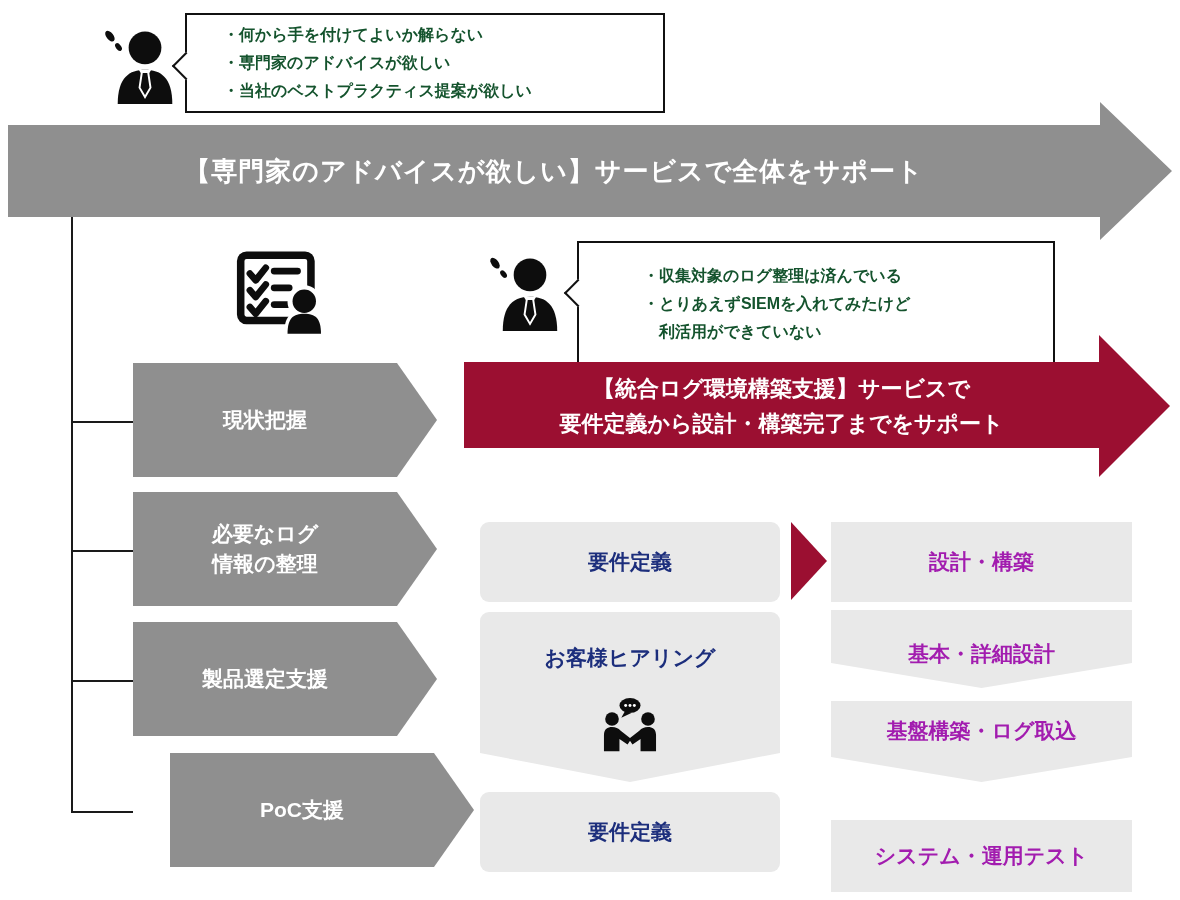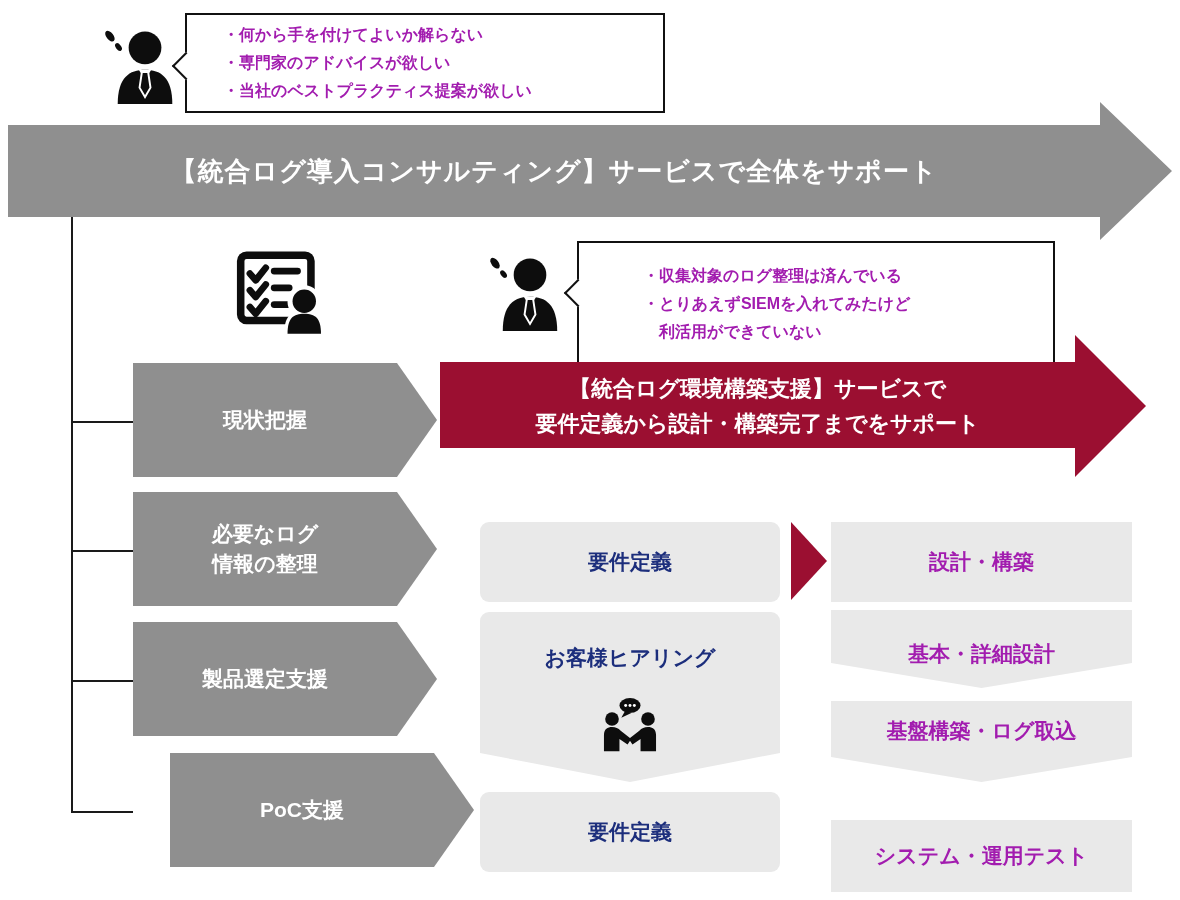--- a/index.html
+++ b/index.html
@@ -5,21 +5,21 @@
   html,body{margin:0;padding:0;background:#ffffff;}
   .stage{
     position:relative;width:1180px;height:900px;background:#ffffff;overflow:hidden;
     font-family:"Liberation Sans","DejaVu Sans",sans-serif;
   }
   .abs{position:absolute;}
 
   
   .bubble{
     position:absolute;background:#ffffff;border:2px solid #111111;
-    font-size:16px;font-weight:bold;color:#a21caf;line-height:28px;
+    font-size:16px;font-weight:bold;color:#14532d;line-height:28px;
     display:flex;flex-direction:column;justify-content:center;
     box-sizing:border-box;
   }
   .bubble .q-line{white-space:pre;}
   .bubble .tail{
     position:absolute;left:-11px;width:18px;height:18px;background:#ffffff;
     border-left:2px solid #111111;border-bottom:2px solid #111111;
     transform:rotate(45deg);
   }
 
@@ -27,21 +27,21 @@
   .banner{
     position:absolute;color:#ffffff;font-weight:bold;text-align:center;
     display:flex;flex-direction:column;justify-content:center;box-sizing:border-box;
   }
   .banner-gray{
     left:8px;top:102px;width:1164px;height:138px;background:#8f8f8f;
     clip-path:polygon(0 23px,1092px 23px,1092px 0,100% 50%,1092px 100%,1092px 115px,0 115px);
     font-size:26px;letter-spacing:1px;padding-right:72px;
   }
   .banner-red{
-    left:440px;top:335px;width:706px;height:142px;background:#9b0f31;
+    left:464px;top:335px;width:706px;height:142px;background:#9b0f31;
     clip-path:polygon(0 27px,635px 27px,635px 0,100% 50%,635px 142px,635px 113px,0 113px);
     font-size:22px;line-height:35px;padding-right:71px;
   }
 
   
   .vline{position:absolute;left:71px;top:217px;width:2px;height:596px;background:#1a1a1a;}
   .stub{position:absolute;left:71px;width:62px;height:2px;background:#1a1a1a;}
 
   
   .step-arrow{
@@ -86,21 +86,21 @@
   </svg>
 
   <div class="bubble" style="left:185px;top:13px;width:480px;height:100px;padding-left:36px;">
     <div class="tail" style="top:41px;"></div>
     <div class="q-line">・何から手を付けてよいか解らない</div>
     <div class="q-line">・専門家のアドバイスが欲しい</div>
     <div class="q-line">・当社のベストプラクティス提案が欲しい</div>
   </div>
 
   <div class="banner banner-gray">
-    <span>【統合ログ導入コンサルティング】サービスで全体をサポート</span>
+    <span>【専門家のアドバイスが欲しい】サービスで全体をサポート</span>
   </div>
 
   <div class="vline"></div>
   <div class="stub" style="top:421px;"></div>
   <div class="stub" style="top:550px;"></div>
   <div class="stub" style="top:680px;"></div>
   <div class="stub" style="top:811px;"></div>
 
   <svg class="abs" style="left:234px;top:249px;" width="92" height="86" viewBox="0 0 110 100">
     <g class="icon-black">

